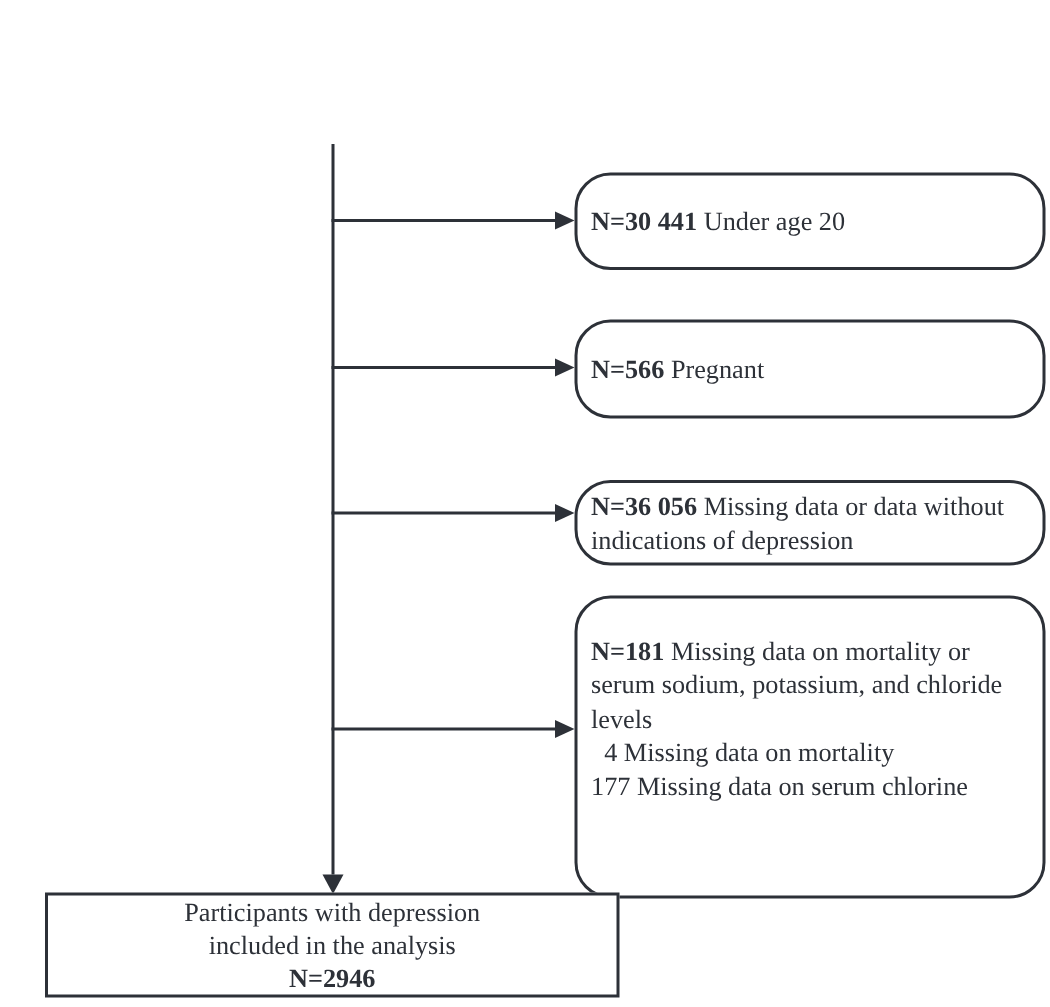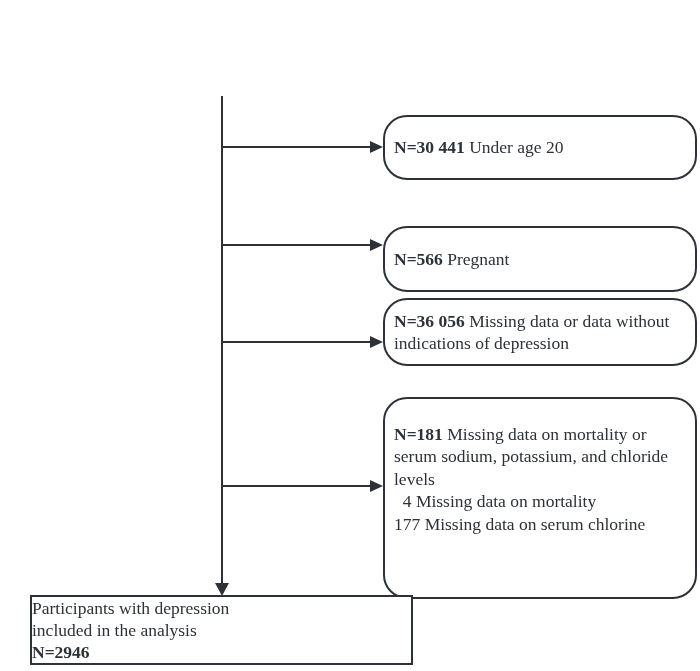--- a/index.html
+++ b/index.html
@@ -27,36 +27,36 @@
     left: 4px; top: 4px; width: 439px; height: 92px;
     display: flex; flex-direction: column;
     align-items: center; justify-content: center;
     text-align: center;
     line-height: 23px;
     padding-bottom: 8px;
   }
   .bottom-box {
     left: 30px; top: 595px; width: 383px; height: 70px;
     display: flex; flex-direction: column;
-    align-items: flex-start; justify-content: center;
+    align-items: center; justify-content: center;
     text-align: center;
     line-height: 22px;
   }
   .excl-box {
     left: 383px; width: 314px;
     display: flex; flex-direction: column;
     justify-content: center;
     padding: 2px 6px 2px 9px;
     line-height: 22.4px;
     white-space: pre-wrap;
     border-radius: 24px;
   }
   .excl-1 { top: 115px; height: 65px; }
-  .excl-2 { top: 226px; height: 66px; }
-  .excl-3 { top: 298px; height: 68px; }
+  .excl-2 { top: 213px; height: 66px; }
+  .excl-3 { top: 320px; height: 57px; }
   .excl-4 { top: 397px; height: 202px; justify-content: flex-start; padding-top: 24px; }
   .bold { font-weight: bold; }
   .vline {
     position: absolute;
     left: 221px; top: 96px;
     width: 2px; height: 487px;
     background: var(--ink, #2d3138);
   }
   .hline {
     position: absolute;

